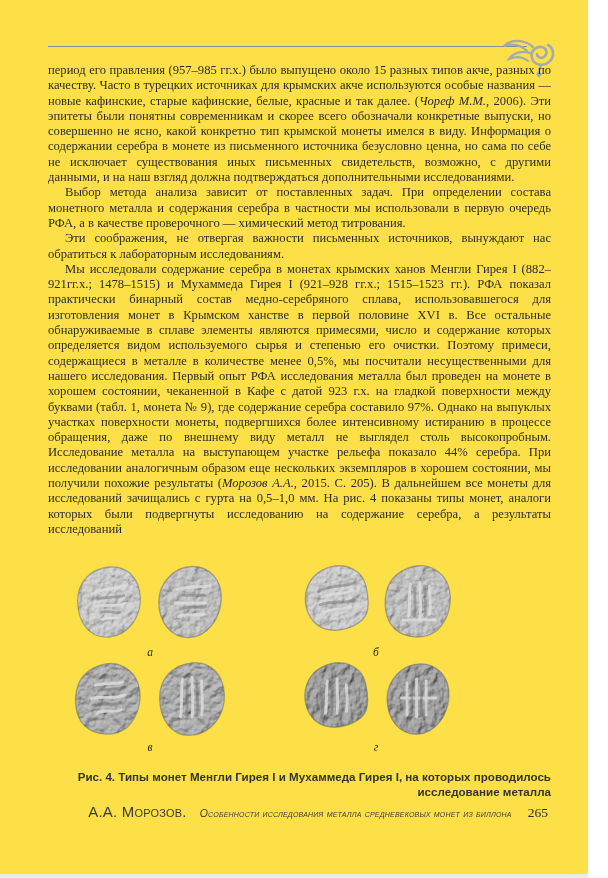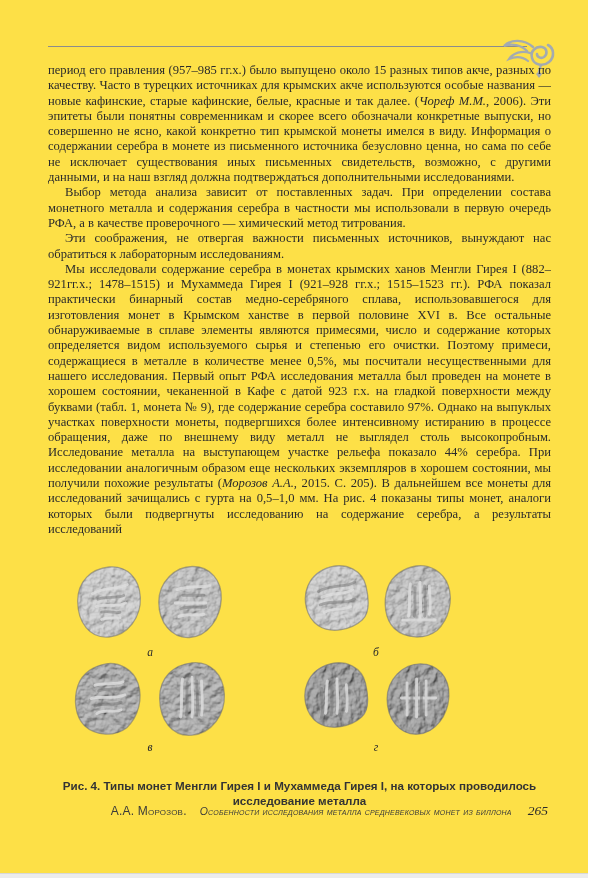--- a/index.html
+++ b/index.html
@@ -66,59 +66,58 @@
   .row2 .coin-pair { height: 80px; }
   .coin-label {
     font-style: italic;
     font-size: 11.5px;
     line-height: 14px;
     margin-top: 1px;
     color: #2b2b2b;
   }
   .coin { display: block; }
   .figure-caption {
-    margin-top: 25px;
+    margin-top: 16px;
     font-family: "Liberation Sans", sans-serif;
     font-weight: bold;
     font-size: 11.6px;
     line-height: 14.5px;
     color: #333333;
-    text-align: center;
+    text-align: right;
   }
 
   
   .page-footer {
     position: absolute;
     left: 48px; top: 803px;
     width: 500px;
     display: flex;
     justify-content: flex-end;
     align-items: baseline;
     white-space: nowrap;
     font-family: "Liberation Sans", sans-serif;
     color: #3a3a3a;
   }
   .footer-author {
     font-variant: small-caps;
-    font-size: 12px;
+    font-size: 15px;
     letter-spacing: 0.2px;
   }
   .footer-title {
     font-variant: small-caps;
     font-style: italic;
     font-size: 10.5px;
     letter-spacing: 0.2px;
     margin-left: 13px;
   }
   .footer-page {
     font-family: "Liberation Serif", serif;
     font-size: 13.5px;
     color: #2b2b2b;
     margin-left: 16px;
-    font-style: italic;
   }
 
   .bottom-edge {
     position: absolute;
     left: 0; bottom: 0;
     width: 608px; height: 5px;
     background: #ececec;
     border-top: 1px solid #d8d8d8;
   }
 

